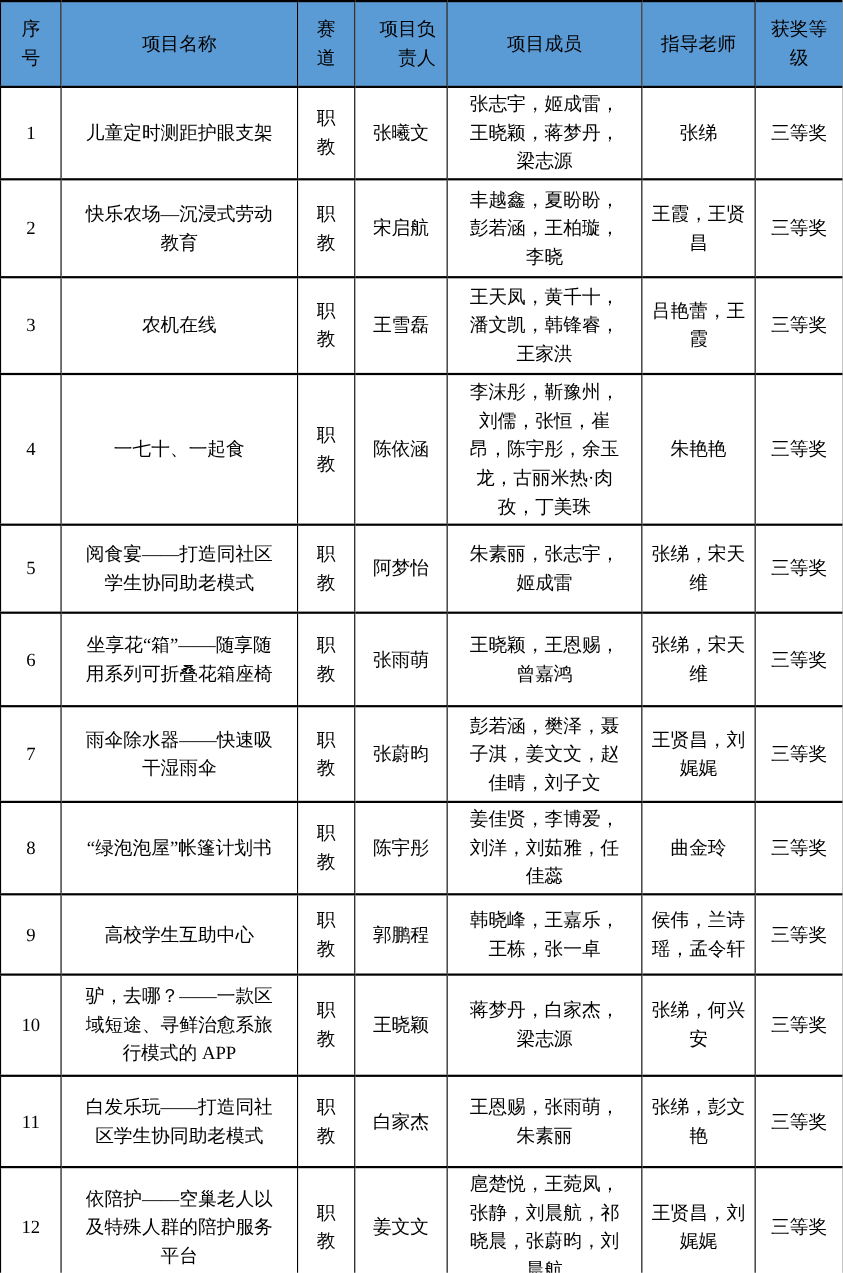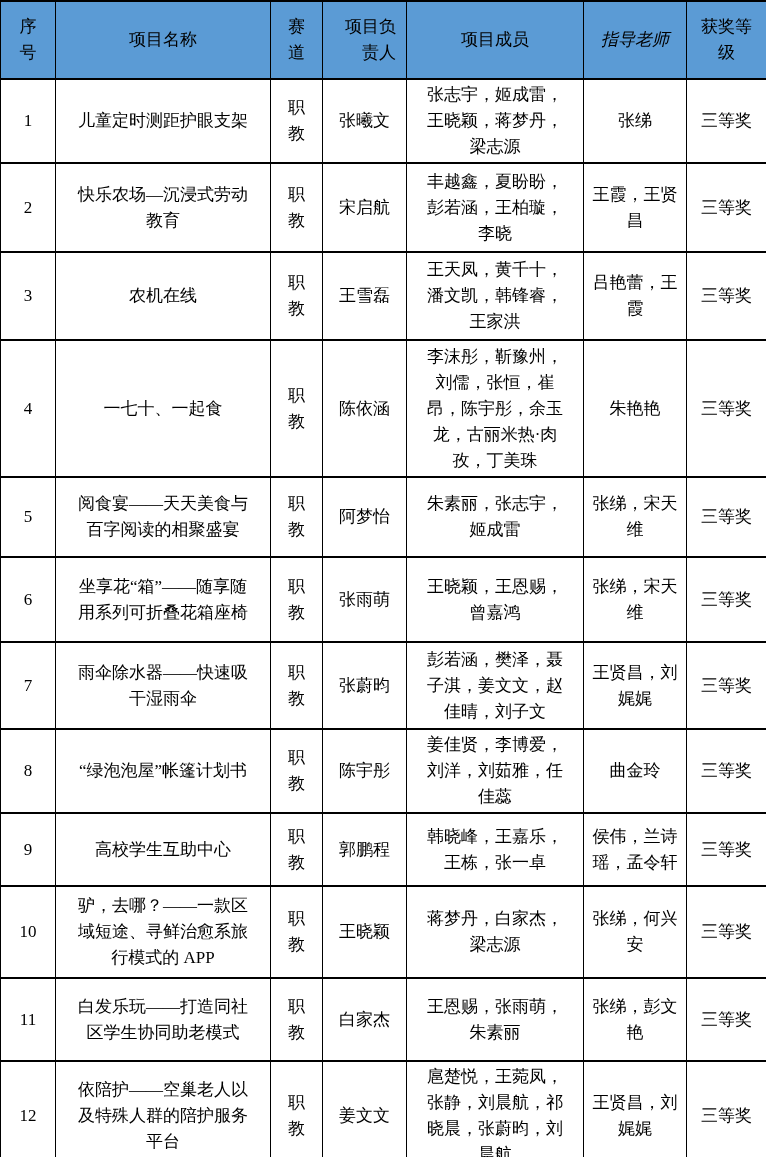--- a/index.html
+++ b/index.html
@@ -55,21 +55,21 @@
     <col style="width:103px">
     <col style="width:80px">
   </colgroup>
   <thead>
     <tr>
       <th class="c-no" style="background: rgb(91, 155, 213);">序号</th>
       <th class="c-name" style="background: rgb(91, 155, 213);">项目名称</th>
       <th class="c-track" style="background: rgb(91, 155, 213);">赛道</th>
       <th class="c-leader" style="background: rgb(91, 155, 213); text-align: right;">项目负责人</th>
       <th class="c-members" style="background: rgb(91, 155, 213);">项目成员</th>
-      <th class="c-teacher" style="background: rgb(91, 155, 213); font-style: italic;">指导老师</th>
+      <th class="c-teacher" style="background: rgb(91, 155, 213);">指导老师</th>
       <th class="c-award" style="background: rgb(91, 155, 213);">获奖等级</th>
     </tr>
   </thead>
   <tbody>
       <tr style="height: 77px;">
         <td class="c-no">1</td>
         <td class="c-name">儿童定时测距护眼支架</td>
         <td class="c-track">职教</td>
         <td class="c-leader">张曦文</td>
         <td class="c-members">张志宇，姬成雷，王晓颖，蒋梦丹，梁志源</td>
@@ -98,21 +98,21 @@
         <td class="c-no">4</td>
         <td class="c-name">一七十、一起食</td>
         <td class="c-track">职教</td>
         <td class="c-leader">陈依涵</td>
         <td class="c-members">李沫彤，靳豫州，刘儒，张恒，崔昂，陈宇彤，余玉龙，古丽米热·肉孜，丁美珠</td>
         <td class="c-teacher">朱艳艳</td>
         <td class="c-award">三等奖</td>
       </tr>
       <tr style="height: 80px;">
         <td class="c-no">5</td>
-        <td class="c-name">阅食宴——天天美食与百字阅读的相聚盛宴</td>
+        <td class="c-name">阅食宴——打造同社区学生协同助老模式</td>
         <td class="c-track">职教</td>
         <td class="c-leader">阿梦怡</td>
         <td class="c-members">朱素丽，张志宇，姬成雷</td>
         <td class="c-teacher">张绨，宋天维</td>
         <td class="c-award">三等奖</td>
       </tr>
       <tr style="height: 85px;">
         <td class="c-no">6</td>
         <td class="c-name">坐享花“箱”——随享随用系列可折叠花箱座椅</td>
         <td class="c-track">职教</td>

